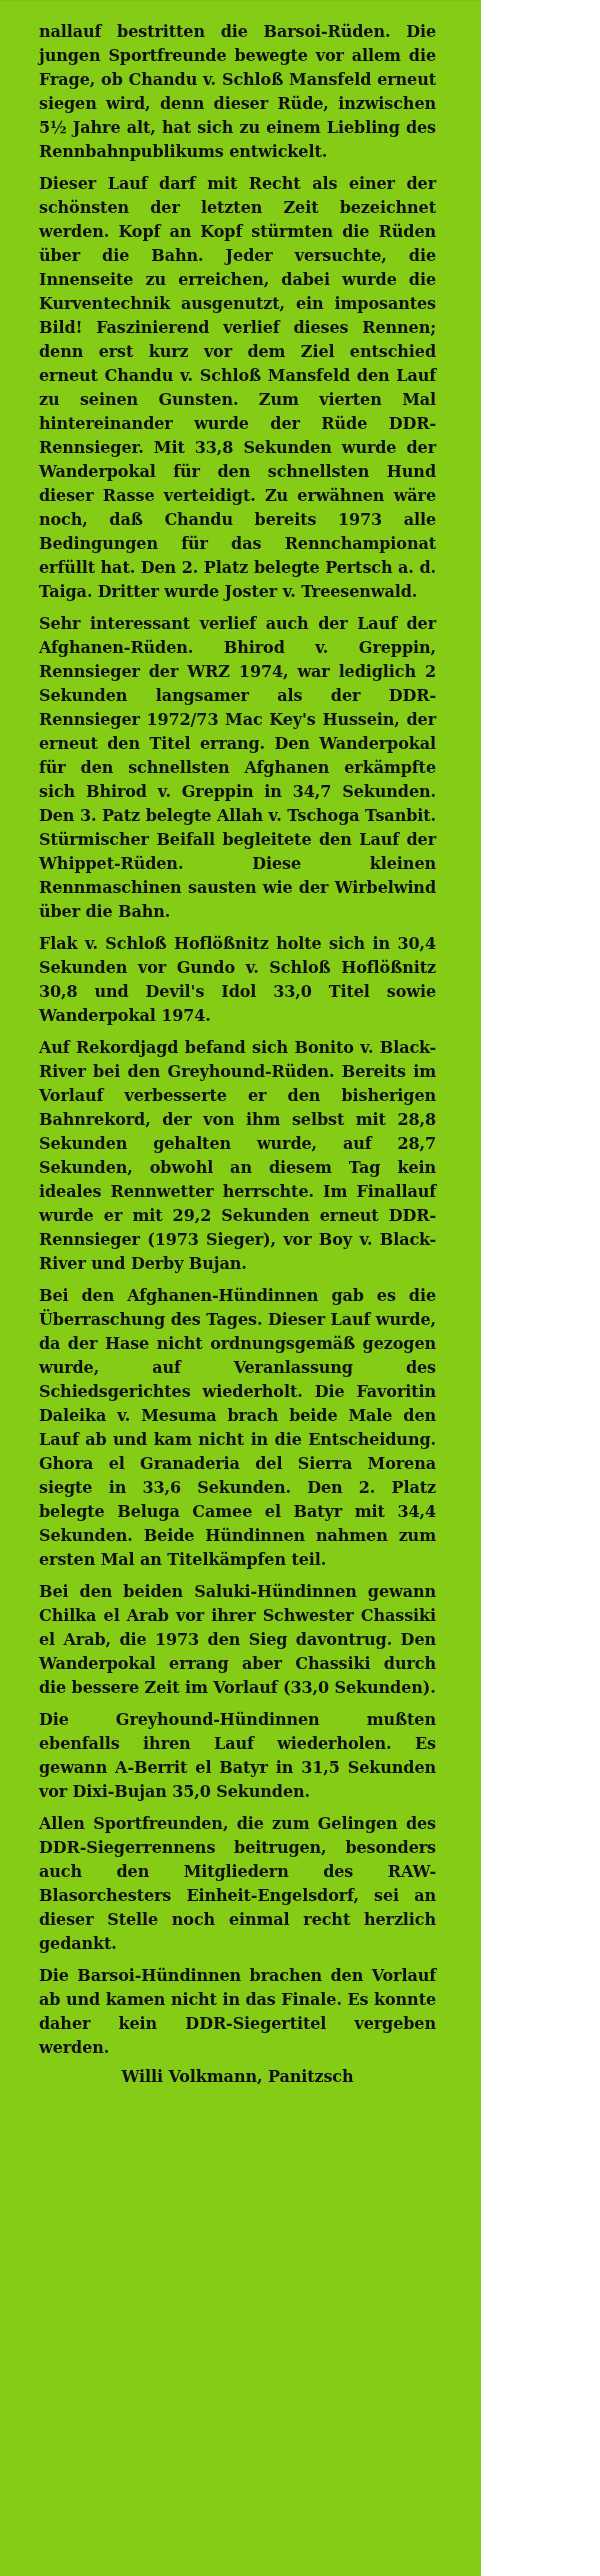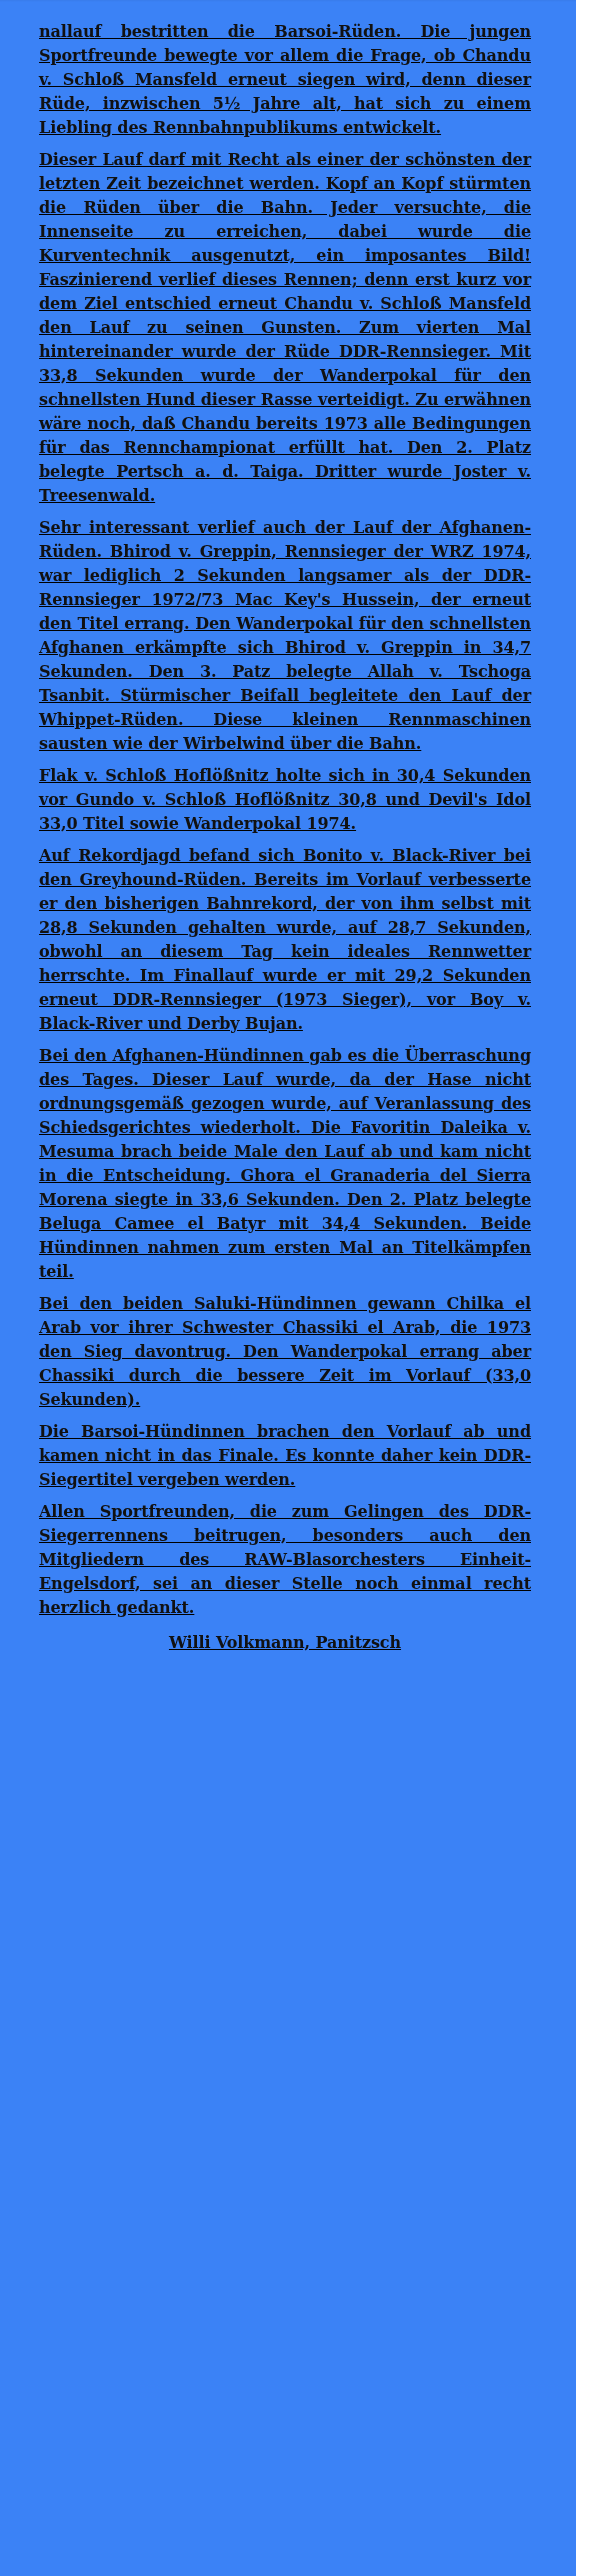--- a/index.html
+++ b/index.html
@@ -1,27 +1,26 @@
 <!DOCTYPE html>
 <html style="font-size:12px"><head>
 <meta charset="utf-8">
 <style>
   html, body {
     margin: 0;
     padding: 0;
     background: #ffffff;
   }
   .page {
-    width: 576px;
+    width: 481px;
     min-height: 2576px;
-    background: #3b82f6;
+    background: #84cc16;
     position: relative;
     box-sizing: border-box;
     padding: 19.5px 45px 22.5px 39px;
-    text-decoration: underline;
   }
   .column {
     width: 100%;
     box-sizing: border-box;
   }
   p.para {
     font-family: "DejaVu Serif", serif;
     font-size: 16px;
     line-height: 24px;
     color: #111111;
@@ -38,21 +37,21 @@
   p.para.gap {
     margin-top: 10.5px;
   }
   .signature {
     font-family: "DejaVu Serif", serif;
     font-size: 16px;
     line-height: 24px;
     font-weight: 700;
     color: #111111;
     text-align: center;
-    margin-top: 11px;
+    margin-top: 5px;
     letter-spacing: -0.1px;
   }
   .scanline-fade {
     position: absolute;
     left: 0; right: 0; top: 0;
     height: 2.3px;
     background: linear-gradient(to bottom, rgba(0,0,0,0.05), rgba(0,0,0,0));
     pointer-events: none;
   }
 </style>
@@ -62,18 +61,19 @@
 <div class="page">
   <div class="scanline-fade"></div>
   <div class="column">
     <p class="para">nallauf bestritten die Barsoi-Rüden. Die jungen Sportfreunde bewegte vor allem die Frage, ob Chandu v. Schloß Mansfeld erneut siegen wird, denn dieser Rüde, inzwischen 5½ Jahre alt, hat sich zu einem Liebling des Rennbahnpublikums entwickelt.</p>
     <p class="para gap">Dieser Lauf darf mit Recht als einer der schönsten der letzten Zeit bezeichnet werden. Kopf an Kopf stürmten die Rüden über die Bahn. Jeder versuchte, die Innenseite zu erreichen, dabei wurde die Kurventechnik ausgenutzt, ein imposantes Bild! Faszinierend verlief dieses Rennen; denn erst kurz vor dem Ziel entschied erneut Chandu v. Schloß Mansfeld den Lauf zu seinen Gunsten. Zum vierten Mal hintereinander wurde der Rüde DDR-Rennsieger. Mit 33,8 Sekunden wurde der Wanderpokal für den schnellsten Hund dieser Rasse verteidigt. Zu erwähnen wäre noch, daß Chandu bereits 1973 alle Bedingungen für das Rennchampionat erfüllt hat. Den 2. Platz belegte Pertsch a. d. Taiga. Dritter wurde Joster v. Treesenwald.</p>
     <p class="para">Sehr interessant verlief auch der Lauf der Afghanen-Rüden. Bhirod v. Greppin, Rennsieger der WRZ 1974, war lediglich 2 Sekunden langsamer als der DDR-Rennsieger 1972/73 Mac Key's Hussein, der erneut den Titel errang. Den Wanderpokal für den schnellsten Afghanen erkämpfte sich Bhirod v. Greppin in 34,7 Sekunden. Den 3. Patz belegte Allah v. Tschoga Tsanbit. Stürmischer Beifall begleitete den Lauf der Whippet-Rüden. Diese kleinen Rennmaschinen sausten wie der Wirbelwind über die Bahn.</p>
     <p class="para gap">Flak v. Schloß Hoflößnitz holte sich in 30,4 Sekunden vor Gundo v. Schloß Hoflößnitz 30,8 und Devil's Idol 33,0 Titel sowie Wanderpokal 1974.</p>
     <p class="para">Auf Rekordjagd befand sich Bonito v. Black-River bei den Greyhound-Rüden. Bereits im Vorlauf verbesserte er den bisherigen Bahnrekord, der von ihm selbst mit 28,8 Sekunden gehalten wurde, auf 28,7 Sekunden, obwohl an diesem Tag kein ideales Rennwetter herrschte. Im Finallauf wurde er mit 29,2 Sekunden erneut DDR-Rennsieger (1973 Sieger), vor Boy v. Black-River und Derby Bujan.</p>
     <p class="para gap">Bei den Afghanen-Hündinnen gab es die Überraschung des Tages. Dieser Lauf wurde, da der Hase nicht ordnungsgemäß gezogen wurde, auf Veranlassung des Schiedsgerichtes wiederholt. Die Favoritin Daleika v. Mesuma brach beide Male den Lauf ab und kam nicht in die Entscheidung. Ghora el Granaderia del Sierra Morena siegte in 33,6 Sekunden. Den 2. Platz belegte Beluga Camee el Batyr mit 34,4 Sekunden. Beide Hündinnen nahmen zum ersten Mal an Titelkämpfen teil.</p>
     <p class="para gap">Bei den beiden Saluki-Hündinnen gewann Chilka el Arab vor ihrer Schwester Chassiki el Arab, die 1973 den Sieg davontrug. Den Wanderpokal errang aber Chassiki durch die bessere Zeit im Vorlauf (33,0 Sekunden).</p>
+    <p class="para">Die Greyhound-Hündinnen mußten ebenfalls ihren Lauf wiederholen. Es gewann A-Berrit el Batyr in 31,5 Sekunden vor Dixi-Bujan 35,0 Sekunden.</p>
+    <p class="para">Allen Sportfreunden, die zum Gelingen des DDR-Siegerrennens beitrugen, besonders auch den Mitgliedern des RAW-Blasorchesters Einheit-Engelsdorf, sei an dieser Stelle noch einmal recht herzlich gedankt.</p>
     <p class="para gap">Die Barsoi-Hündinnen brachen den Vorlauf ab und kamen nicht in das Finale. Es konnte daher kein DDR-Siegertitel vergeben werden.</p>
-    <p class="para">Allen Sportfreunden, die zum Gelingen des DDR-Siegerrennens beitrugen, besonders auch den Mitgliedern des RAW-Blasorchesters Einheit-Engelsdorf, sei an dieser Stelle noch einmal recht herzlich gedankt.</p>
     <div class="signature">Willi Volkmann, Panitzsch</div>
   </div>
 </div>
 
 
 </body></html>

